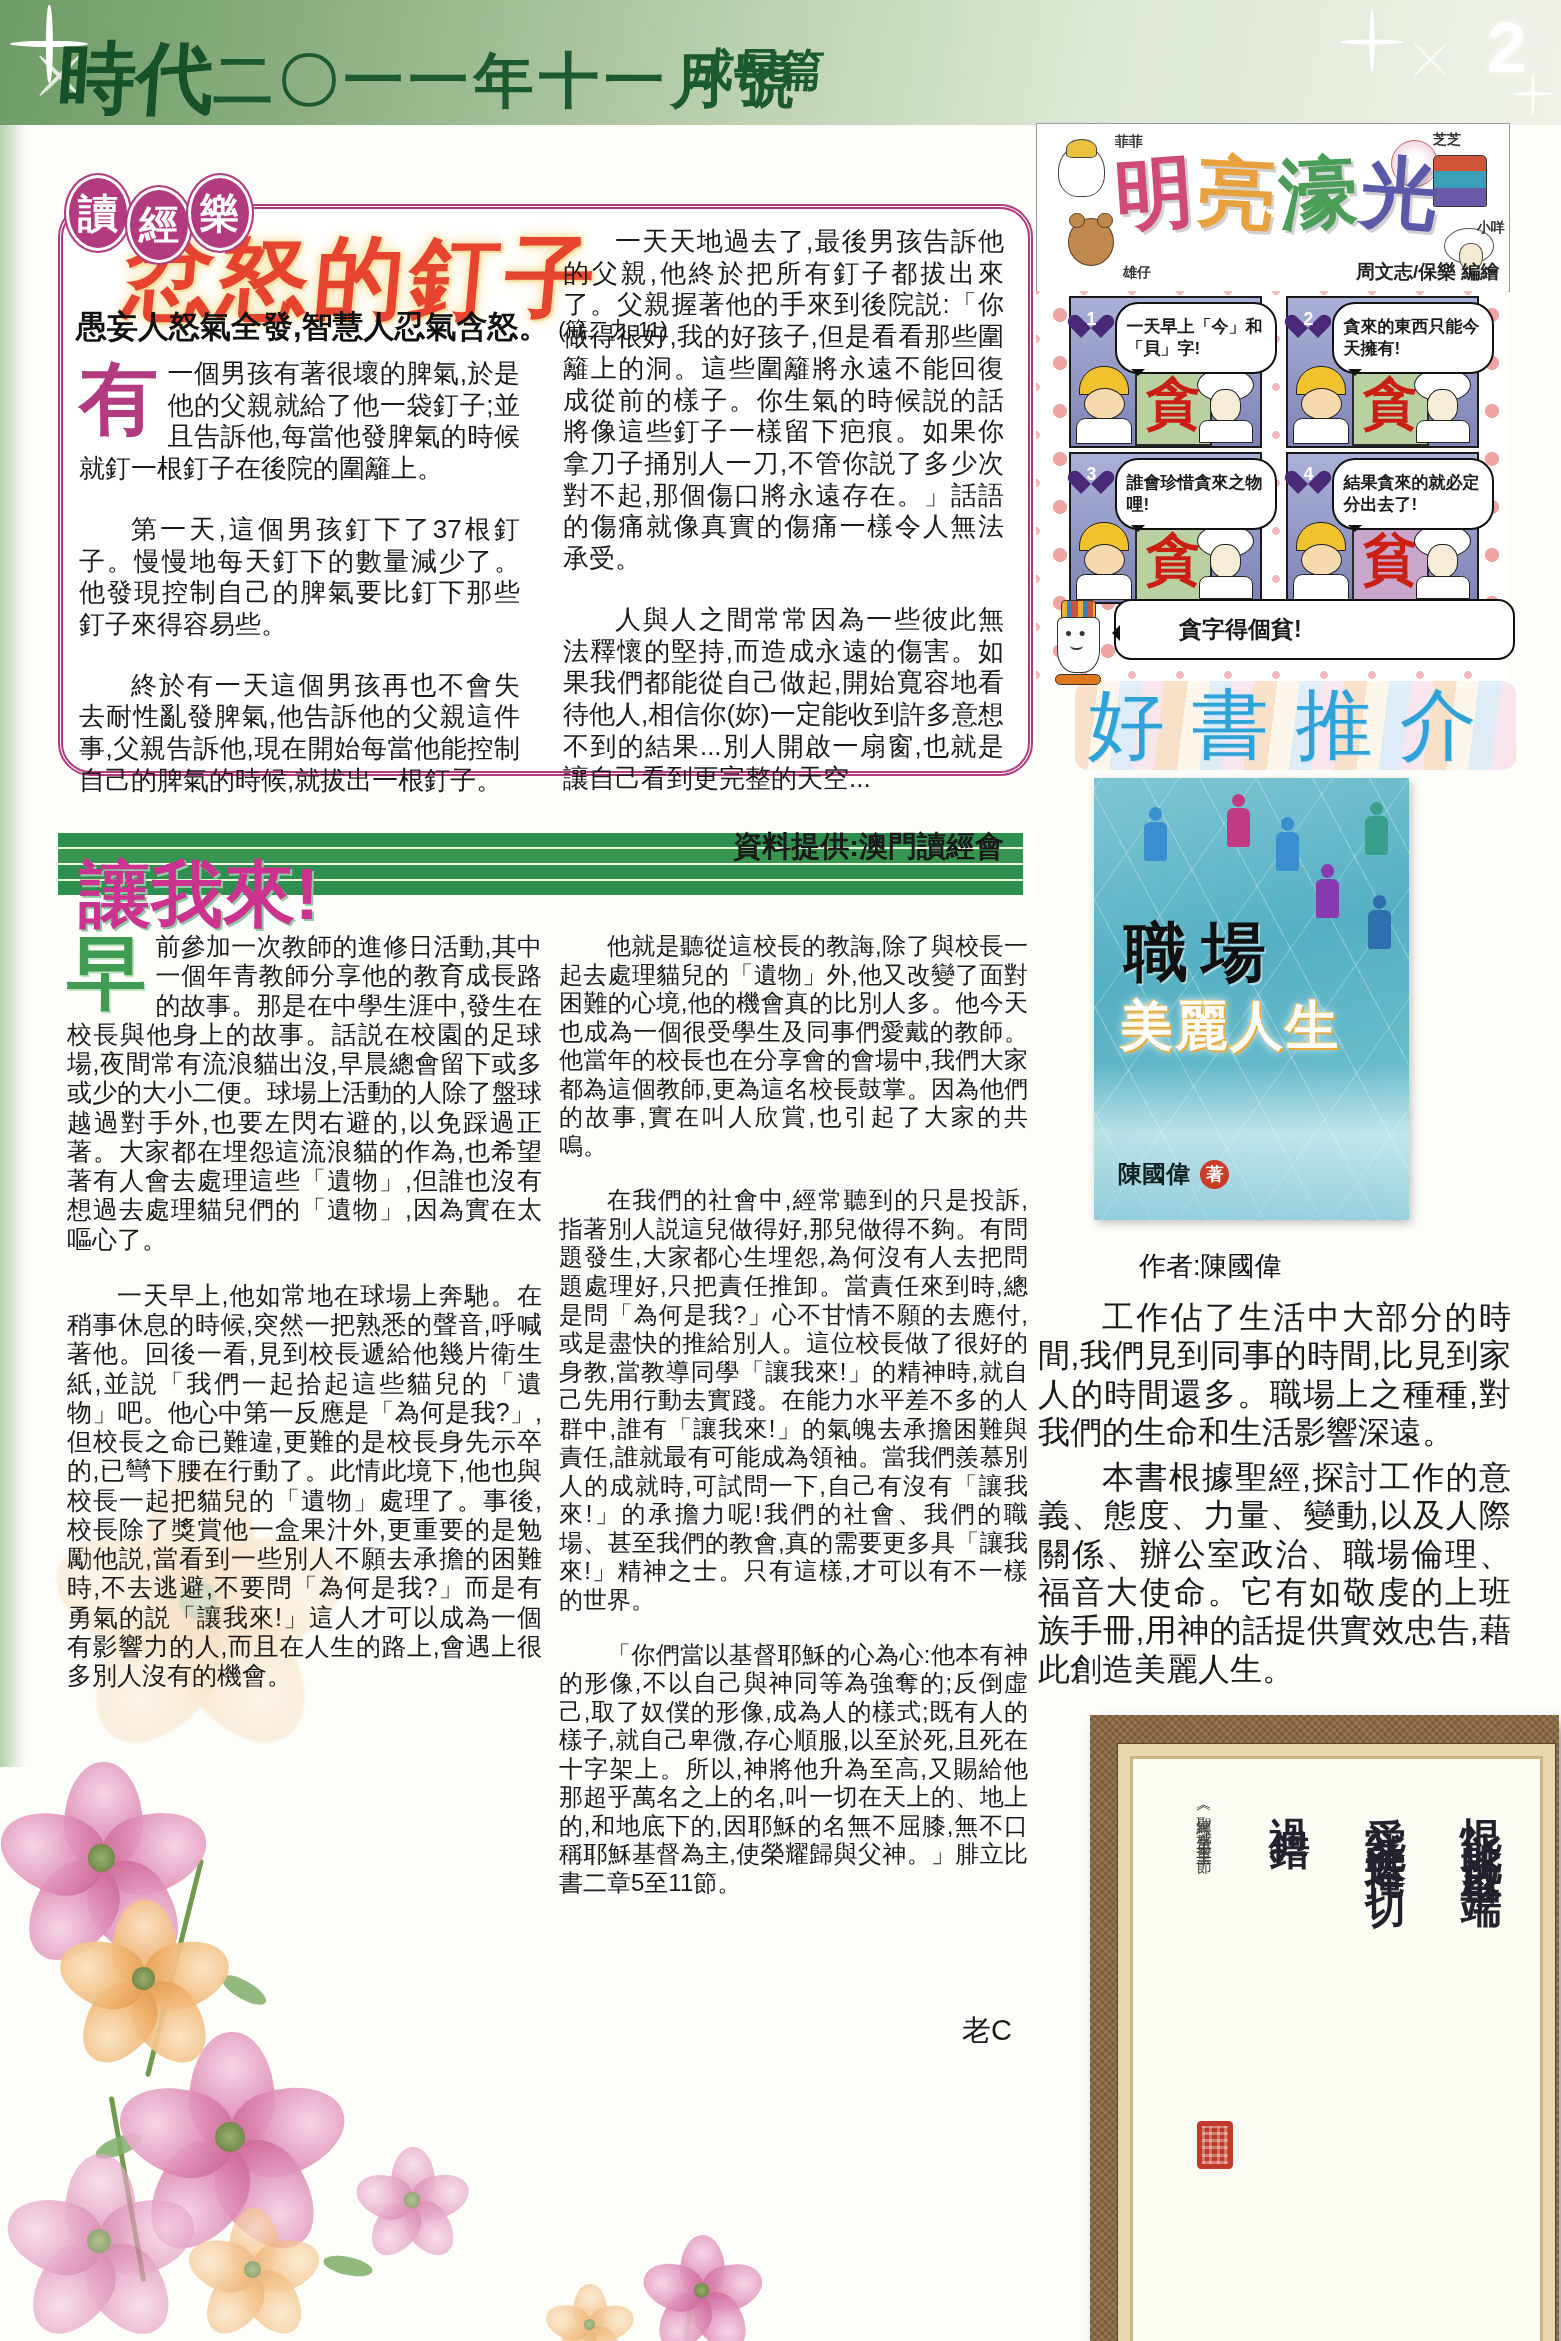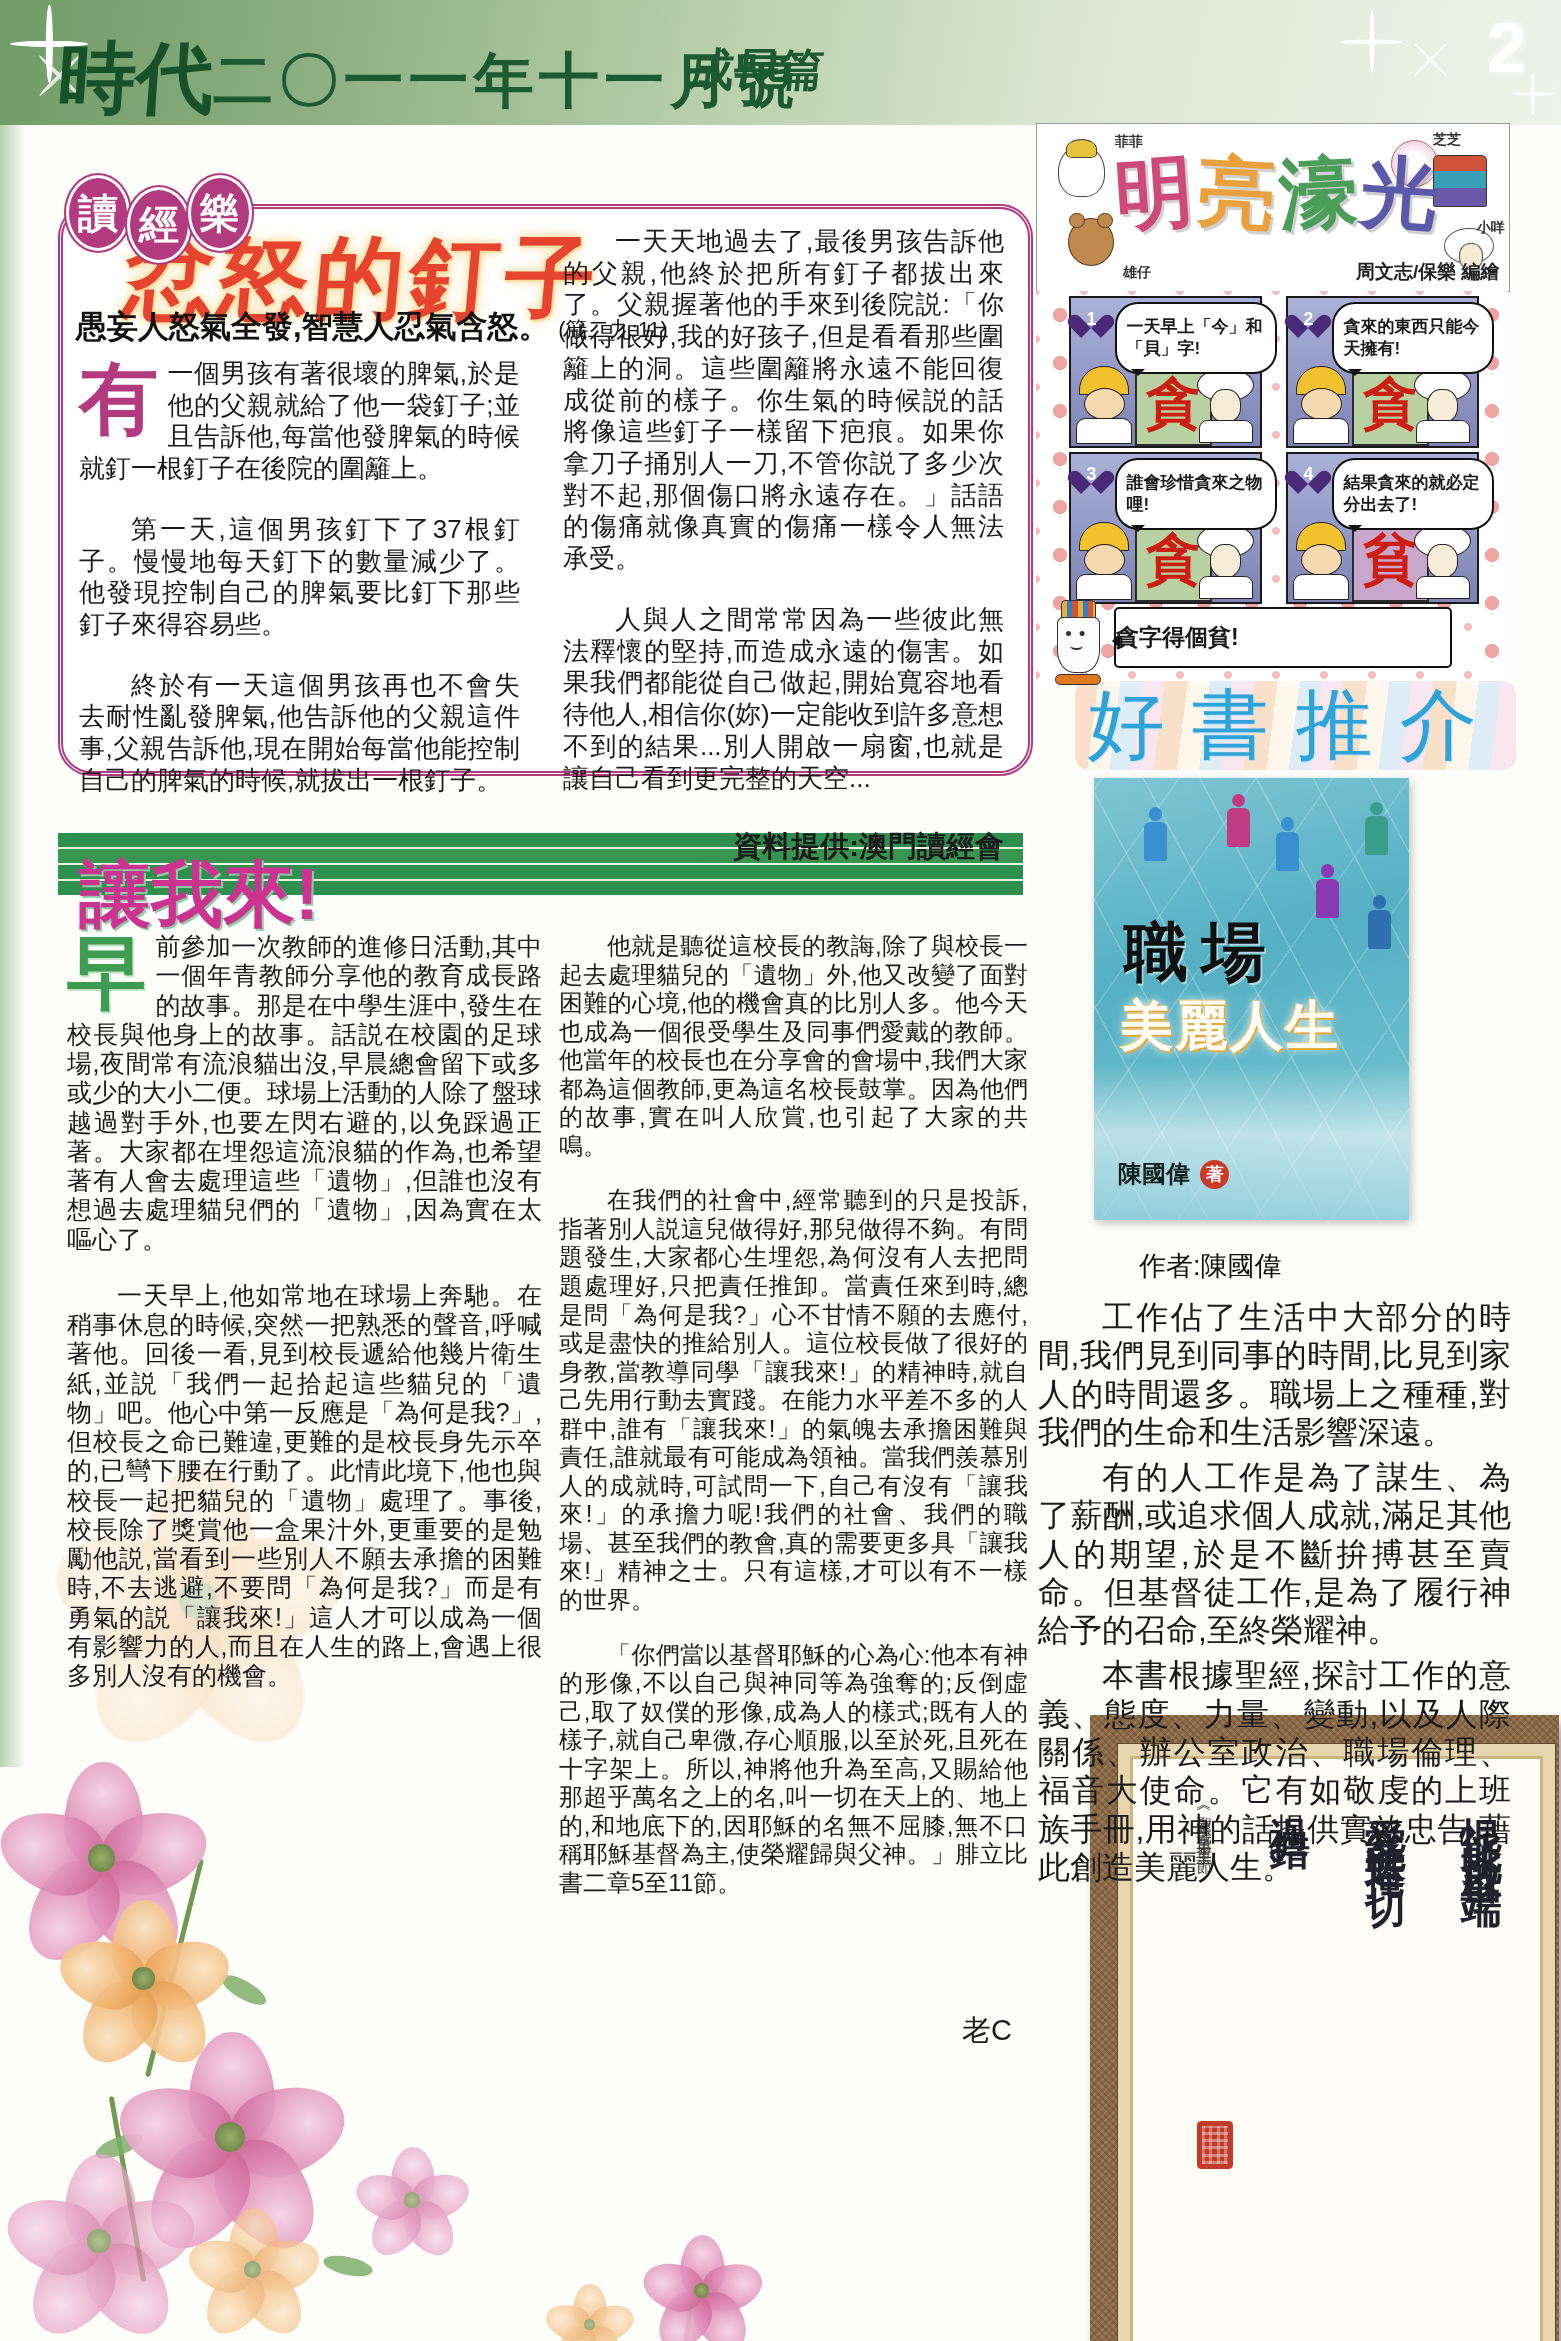--- a/index.html
+++ b/index.html
@@ -100,22 +100,22 @@
   .board span{font-family:"Liberation Serif",serif;font-weight:bold;font-size:55px;color:#cc1f14;}
   .board.pink{background:#c9a6cb;}
   .boy{position:absolute;left:4.2px;bottom:2.1px;width:58px;height:78px;}
   .boy .hair{width:48px;height:27px;background:#f2c12e;border:1.6px solid #222;border-radius:24px 24px 0 0;margin:0 auto;}
   .boy .face{width:39px;height:30px;background:#f7d9b0;border:1.6px solid #222;border-radius:50%;margin:-7.3px auto 0;}
   .boy .bod{width:54px;height:24px;background:#fff;border:1.6px solid #222;border-radius:9.4px 9.4px 0 0;margin:-2.1px auto 0;}
   .sheep{position:absolute;right:4.2px;bottom:2.1px;width:60px;height:76px;}
   .sheep .wool{width:55px;height:32px;background:#fff;border:1.6px solid #222;border-radius:50%;margin:0 auto;}
   .sheep .face{width:29px;height:32px;background:#f6ecd8;border:1.6px solid #222;border-radius:45%;margin:-13.6px auto 0;}
   .sheep .bod{width:52px;height:21px;background:#fff;border:1.6px solid #222;border-radius:8.3px 8.3px 0 0;margin:-2.1px auto 0;}
-  .cap-box{position:absolute;left:78px;top:316px;width:334px;height:57px;background:#fff;border:2.1px solid #111;
-    border-radius:5px;display:flex;align-items:center;font-size:23px;font-weight:bold;z-index:2;}
+  .cap-box{position:absolute;left:78px;top:308px;width:334px;height:57px;background:#fff;border:2.1px solid #111;
+    border-radius:17px;display:flex;align-items:center;padding-left:63px;font-size:23px;font-weight:bold;z-index:2;}
   .cap-box::before{content:"";position:absolute;left:-12.5px;top:24px;border:8.3px solid transparent;border-right-color:#111;}
   .lighthouse{position:absolute;left:13.6px;top:309px;width:57px;height:89px;z-index:3;}
   .lh-cap{width:33px;height:15.6px;margin:0 auto;border:1.6px solid #333;border-radius:4.2px 4.2px 0 0;
     background:repeating-linear-gradient(90deg,#e8b03a 0 5.2px,#3a7ec0 5.2px 10.4px,#d05438 10.4px 15.6px);}
   .lh-body{width:41px;height:54px;margin:-1px auto 0;background:#fdfdfd;border:1.6px solid #333;border-radius:6.3px 6.3px 40% 40%;position:relative;}
   .lh-body::before{content:"";position:absolute;left:8.3px;top:13.6px;width:5.2px;height:5.2px;background:#333;border-radius:50%;box-shadow:13.6px 0 0 #333;}
   .lh-body::after{content:"";position:absolute;left:12.5px;top:24px;width:12.5px;height:6.3px;border-bottom:2.1px solid #333;border-radius:0 0 50% 50%;}
   .lh-feet{width:44px;height:9.4px;margin:1px auto 0;background:#e07820;border:1.6px solid #333;border-radius:5.2px;}
   
   .book-title{position:absolute;left:1075px;top:681px;width:441px;height:89px;border-radius:13.6px;
@@ -441,21 +441,20 @@
     <div class="cv-t1">職場</div>
     <div class="cv-t2">美麗人生</div>
     <div class="cv-au">
       <span>陳國偉</span>
       <span class="cv-seal">著</span>
     </div>
   </div>
   <div class="author-line txt">作者:陳國偉</div>
   <div class="review txt">
     <p class="ind">工作佔了生活中大部分的時間,我們見到同事的時間,比見到家人的時間還多。職場上之種種,對我們的生命和生活影響深遠。</p>
-    <p class="ind">有的人工作是為了謀生、為了薪酬,或追求個人成就,滿足其他人的期望,於是不斷拚搏甚至賣命。但基督徒工作,是為了履行神給予的召命,至終榮耀神。</p>
     <p class="ind">本書根據聖經,探討工作的意義、態度、力量、變動,以及人際關係、辦公室政治、職場倫理、福音大使命。它有如敬虔的上班族手冊,用神的話提供實效忠告,藉此創造美麗人生。</p>
   </div>
 
   <div class="a2-banner"></div>
   <div class="a2-title">讓我來!</div>
   <div class="a2col a2-left">
     <p><span class="dropcap green">早</span><span>前參加一次教師的進修日活動,其中一個年青教師分享他的教育成長路的故事。那是在中學生涯中,發生在校長與他身上的故事。話説在校園的足球場,夜間常有流浪貓出沒,早晨總會留下或多或少的大小二便。球場上活動的人除了盤球越過對手外,也要左閃右避的,以免踩過正著。大家都在埋怨這流浪貓的作為,也希望著有人會去處理這些「遺物」,但誰也沒有想過去處理貓兒們的「遺物」,因為實在太嘔心了。</span></p>
     <p class="ind">一天早上,他如常地在球場上奔馳。在稍事休息的時候,突然一把熟悉的聲音,呼喊著他。回後一看,見到校長遞給他幾片衛生紙,並説「我們一起拾起這些貓兒的「遺物」吧。他心中第一反應是「為何是我?」,但校長之命已難違,更難的是校長身先示卒的,已彎下腰在行動了。此情此境下,他也與校長一起把貓兒的「遺物」處理了。事後,校長除了獎賞他一盒果汁外,更重要的是勉勵他説,當看到一些別人不願去承擔的困難時,不去逃避,不要問「為何是我?」而是有勇氣的説「讓我來!」這人才可以成為一個有影響力的人,而且在人生的路上,會遇上很多別人沒有的機會。</p>
   </div>
   <div class="a2col a2-right">

